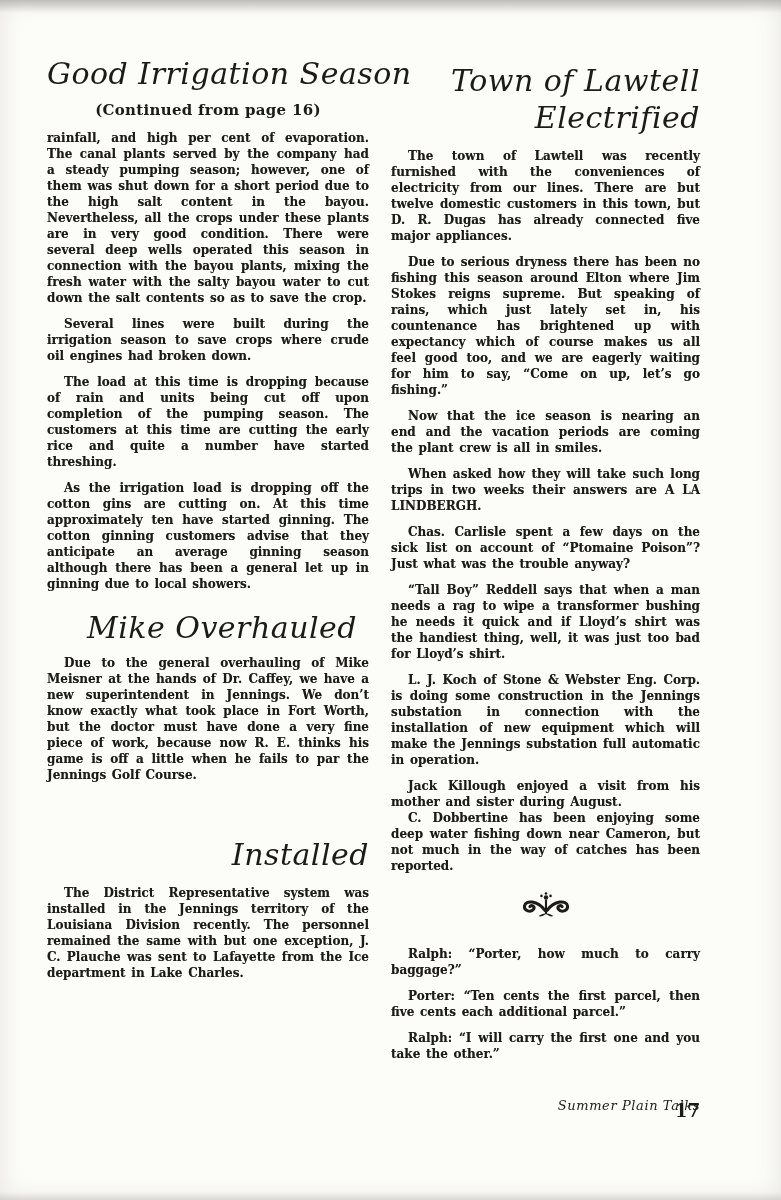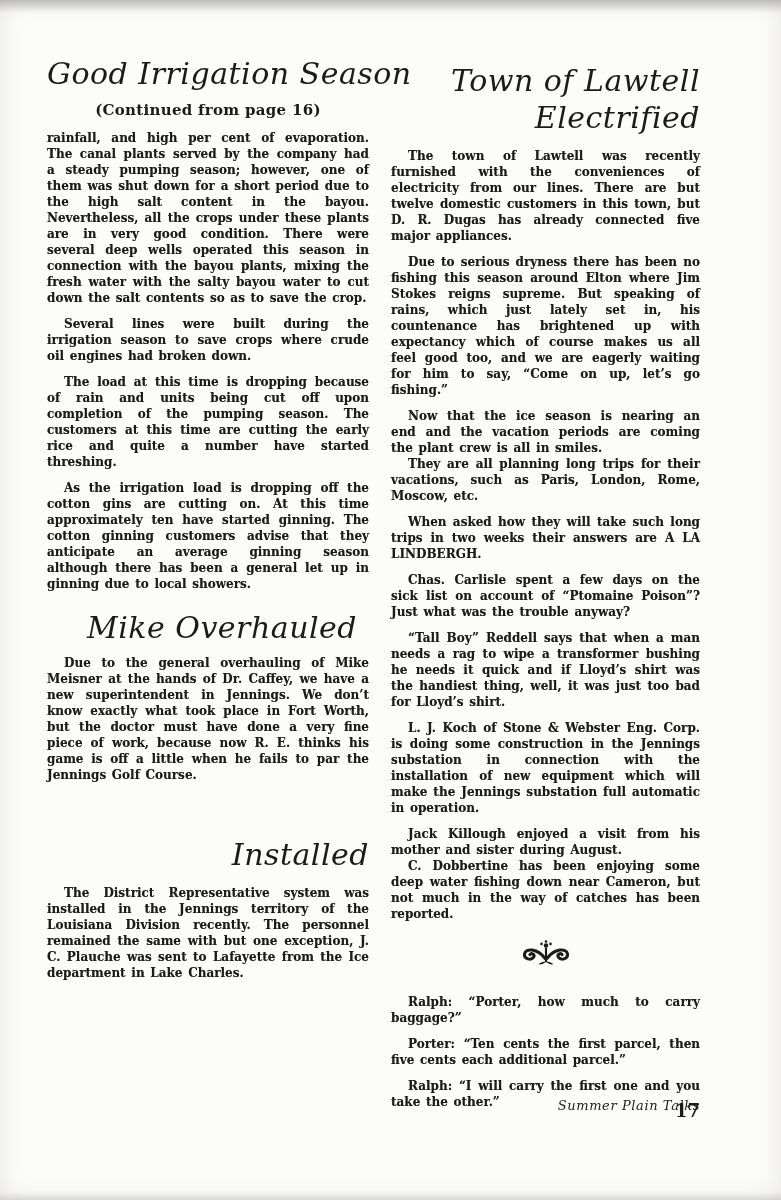--- a/index.html
+++ b/index.html
@@ -116,21 +116,20 @@
 
     <div class="col-right">
       <div>
         <h1 class="script-h h-right-top">
           <span>Town of Lawtell</span><br>
           <span>Electrified</span>
         </h1>
         <p class="par">The town of Lawtell was recently furnished with the conveniences of electricity from our lines. There are but twelve domestic customers in this town, but D. R. Dugas has already connected five major appliances.</p>
         <p class="par gap">Due to serious dryness there has been no fishing this season around Elton where Jim Stokes reigns supreme. But speaking of rains, which just lately set in, his countenance has brightened up with expectancy which of course makes us all feel good too, and we are eagerly waiting for him to say, “Come on up, let’s go fishing.”</p>
         <p class="par gap">Now that the ice season is nearing an end and the vacation periods are coming the plant crew is all in smiles.</p>
-        <p class="par">They are all planning long trips for their vacations, such as Paris, London, Rome, Moscow, etc.</p>
         <p class="par gap">When asked how they will take such long trips in two weeks their answers are A LA LINDBERGH.</p>
         <p class="par gap">Chas. Carlisle spent a few days on the sick list on account of “Ptomaine Poison”? Just what was the trouble anyway?</p>
         <p class="par gap">“Tall Boy” Reddell says that when a man needs a rag to wipe a transformer bushing he needs it quick and if Lloyd’s shirt was the handiest thing, well, it was just too bad for Lloyd’s shirt.</p>
         <p class="par gap">L. J. Koch of Stone &amp; Webster Eng. Corp. is doing some construction in the Jennings substation in connection with the installation of new equipment which will make the Jennings substation full automatic in operation.</p>
         <p class="par gap">Jack Killough enjoyed a visit from his mother and sister during August.</p>
         <p class="par">C. Dobbertine has been enjoying some deep water fishing down near Cameron, but not much in the way of catches has been reported.</p>
       </div>
 
       <div class="ornament-wrap">
         <svg width="52" height="28" viewBox="0 0 46 26" aria-hidden="true">

